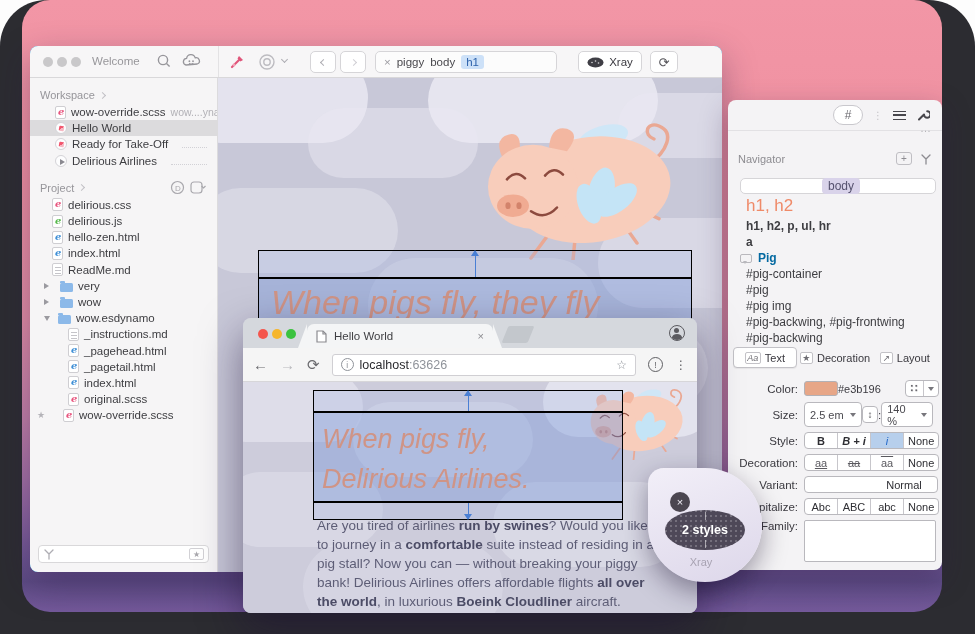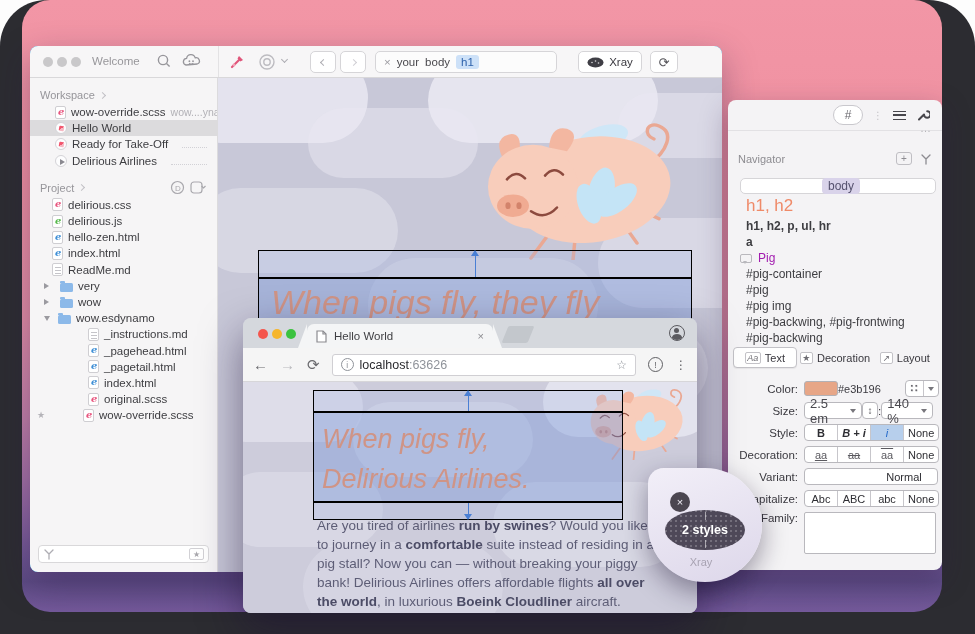--- a/index.html
+++ b/index.html
@@ -29,21 +29,21 @@
     display:flex;align-items:center;gap:6px;padding:0 8px;font-size:11.5px;color:#4a494e;}
   .crumb.current{background:#cde1f8;color:#2e62ab;border-radius:3px;padding:1px 5px;}
   .xraybtn{position:absolute;left:548px;top:5px;width:64px;height:22px;gap:5px;font-size:11.5px;color:#3b3a40;}
   .refreshbtn{position:absolute;left:620px;top:5px;width:28px;height:22px;font-size:13px;color:#57565b;}
 
   .esidebar{position:absolute;left:0;top:32px;bottom:0;width:188px;background:#f6f5f6;border-right:1px solid #dcdbdd;z-index:5;overflow:hidden;}
   .sechead{display:flex;align-items:center;gap:5px;padding:0 10px;height:18px;font-size:11px;color:#96959a;}
   .sechead .spacer{flex:1;}
   .srow{display:flex;align-items:center;gap:5px;padding:0 8px 0 20px;height:16.2px;font-size:11.5px;color:#3d3d41;white-space:nowrap;}
   .srow.selected{background:#dcdbdd;}
-  .srow.indent{padding-left:56px;}
+  .srow.indent{padding-left:36px;}
   .srow .lbl{flex:none;}
   .srow .meta{margin-left:auto;color:#b2b1b6;font-size:10.5px;}
   .srow.leader::after{content:"";flex:1;margin:6px 2px 0 4px;border-bottom:1.5px dotted #d2d1d6;height:1px;}
   .srow .disc{width:0;height:0;margin-left:-11px;margin-right:3px;}
   .srow.collapsed .disc{border:3.5px solid transparent;border-left:5px solid #9b9aa0;margin-top:0;}
   .srow.expanded .disc{border:3.5px solid transparent;border-top:5px solid #9b9aa0;margin-top:4px;}
   .srow.starred .star{position:absolute;left:7px;color:#b4b3b8;font-size:9px;}
   .filterbar{position:absolute;left:8px;right:8px;bottom:9px;height:18px;background:#fff;border:1px solid #d9d8da;border-radius:4px;
     display:flex;align-items:center;padding:0 4px;color:#a8a7ac;font-size:10px;}
   .filterbar .star-box{margin-left:auto;width:15px;height:12px;border:1px solid #d2d1d5;border-radius:2px;display:flex;align-items:center;justify-content:center;font-size:8px;color:#a8a7ac;}
@@ -112,21 +112,21 @@
   .navghead{position:absolute;left:10px;top:52px;right:10px;display:flex;align-items:center;color:#8d8c91;font-size:11px;}
   .plusbox{margin-left:auto;width:16px;height:13px;border:1px solid #bfbec3;border-radius:3px;display:flex;align-items:center;justify-content:center;color:#8d8c91;font-size:10px;}
   .ybranch{margin-left:8px;color:#8d8c91;font-size:11px;}
   .sel-list{position:absolute;left:12px;top:78px;right:6px;}
   .selrow{display:flex;align-items:center;gap:6px;height:16px;font-size:12px;color:#3e3e42;white-space:nowrap;}
   .selrow.pill .s-lbl{background:#d9d3ea;color:#55516e;border-radius:4px;padding:1px 6px;}
   .selrow.orange{height:24px;}
   .selrow.orange .s-lbl{color:#ef8a68;font-size:17px;}
   .selrow.bold .s-lbl{font-weight:bold;}
   .selrow.comment{color:#8f8e94;}
-  .selrow.comment .s-lbl{color:#a21caf;}
+  .selrow.comment .s-lbl{color:#0369a1;font-weight:bold;}
   .ic-comment{width:12px;height:9px;border:1px solid #b9b8bd;border-radius:2px;position:relative;flex:none;}
   .ic-comment::after{content:"";position:absolute;left:2px;bottom:-4px;border:2.5px solid transparent;border-top:3.5px solid #b9b8bd;}
   .itabs{position:absolute;left:5px;top:247px;right:5px;height:21px;display:flex;gap:2px;}
   .itab{flex:1;display:flex;align-items:center;justify-content:center;gap:4px;font-size:11px;color:#3a393f;border:1px solid transparent;border-radius:4px;}
   .itab.selected{background:#fff;border-color:#c3c2c7;box-shadow:0 1px 1px rgba(0,0,0,.06);}
   .itab .glyph{font-size:9px;color:#6e6d73;border:1px solid #c3c2c7;border-radius:2px;padding:0 1.5px;background:#fff;font-style:italic;}
   .iform{position:absolute;left:0;top:280px;right:8px;display:grid;grid-template-columns:70px 1fr;row-gap:5px;column-gap:6px;align-items:center;}
   .flabel{text-align:right;color:#3a393f;font-size:11.5px;}
   .fctrl{display:flex;align-items:center;gap:0;}
   .seg{display:flex;background:#fff;border:1px solid #b9b8bd;border-radius:4px;overflow:hidden;height:17px;}
@@ -134,21 +134,21 @@
   .seg>span:last-child{border-right:none;}
   .seg>span.b{font-weight:bold;}
   .seg>span.bi{font-weight:bold;font-style:italic;}
   .seg>span.i{font-style:italic;}
   .seg>span.selected{background:#b7cfec;color:#1f66c9;}
   .seg>span.underline{text-decoration:underline;color:#5a595f;}
   .seg>span.strike{text-decoration:line-through;color:#5a595f;}
   .seg>span.overline{text-decoration:overline;color:#5a595f;}
   .seg>span.smallcaps{font-variant:small-caps;min-width:66px;margin-top:28px;}
   .seg>span.normal2{min-width:66px;}
-  .dd{height:17px;background:#fff;border:1px solid #b9b8bd;border-radius:4px;display:flex;align-items:center;gap:4px;padding:0 5px;font-size:13px;color:#4a494f;}
+  .dd{height:25px;background:#fff;border:1px solid #b9b8bd;border-radius:4px;display:flex;align-items:center;gap:4px;padding:0 5px;font-size:11px;color:#4a494f;}
   .caret{width:0;height:0;border:3.5px solid transparent;border-top:4.5px solid #77767c;margin-top:4px;}
   .swatch{width:34px;height:15px;border:1px solid #b2b1b6;border-radius:3px;background:#e7a687;}
   .hexval{font-size:11px;color:#3a393f;}
   .gridglyph{width:9px;height:9px;background:radial-gradient(circle at 2px 2px,#6a696f 1px,transparent 1.2px) 0 0/4.5px 4.5px;}
   .updown{width:16px;height:17px;background:#fff;border:1px solid #b9b8bd;border-radius:4px;display:flex;align-items:center;justify-content:center;color:#4a494f;font-size:10px;}
   .familybox{width:132px;height:42px;background:#fff;border:1px solid #b9b8bd;border-radius:2px;}
 
   
   .xpopup{position:absolute;left:648px;top:468px;width:114px;height:114px;z-index:50;
     background:linear-gradient(160deg,#f2eff8 0%,#ddd7ea 100%);border-radius:16px 58px 58px 58px;
@@ -232,21 +232,21 @@
       <div class="pill navpill" style="left:280px;width:26px">
           <span class="chev l"></span>
         </div>
       <div class="pill navpill" style="left:310px;width:26px">
           <span class="chev r" style="border-color:#d0cfd4"></span>
         </div>
       <div class="crumbbar">
         <span style="color:#9b9aa0">×</span>
         <span style="display:flex;align-items:center;gap:6px">
 
-        <span class="crumb">your</span>
+        <span class="crumb">piggy</span>
             <span class="crumb">body</span>
             <span class="crumb current">h1</span>
           </span>
       </div>
       <div class="pill xraybtn">
         <svg width="17" height="11">
             <ellipse cx="8.5" cy="5.5" rx="8" ry="5" fill="#3f3e45"></ellipse>
             <circle cx="5" cy="5.5" r=".8" fill="#fff" opacity=".8"></circle>
             <circle cx="8.5" cy="4" r=".8" fill="#fff" opacity=".8"></circle>
             <circle cx="11.5" cy="6" r=".8" fill="#fff" opacity=".8"></circle>

